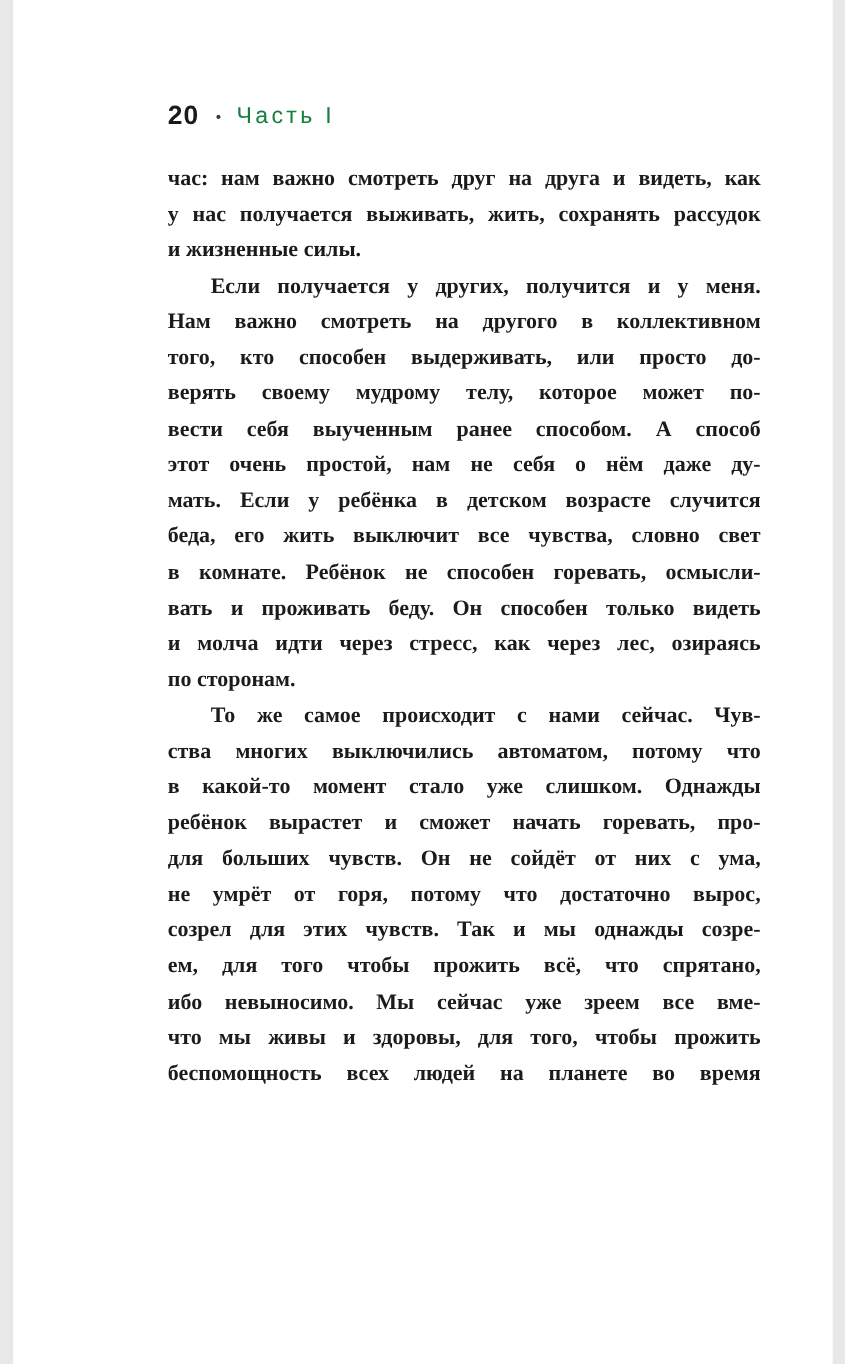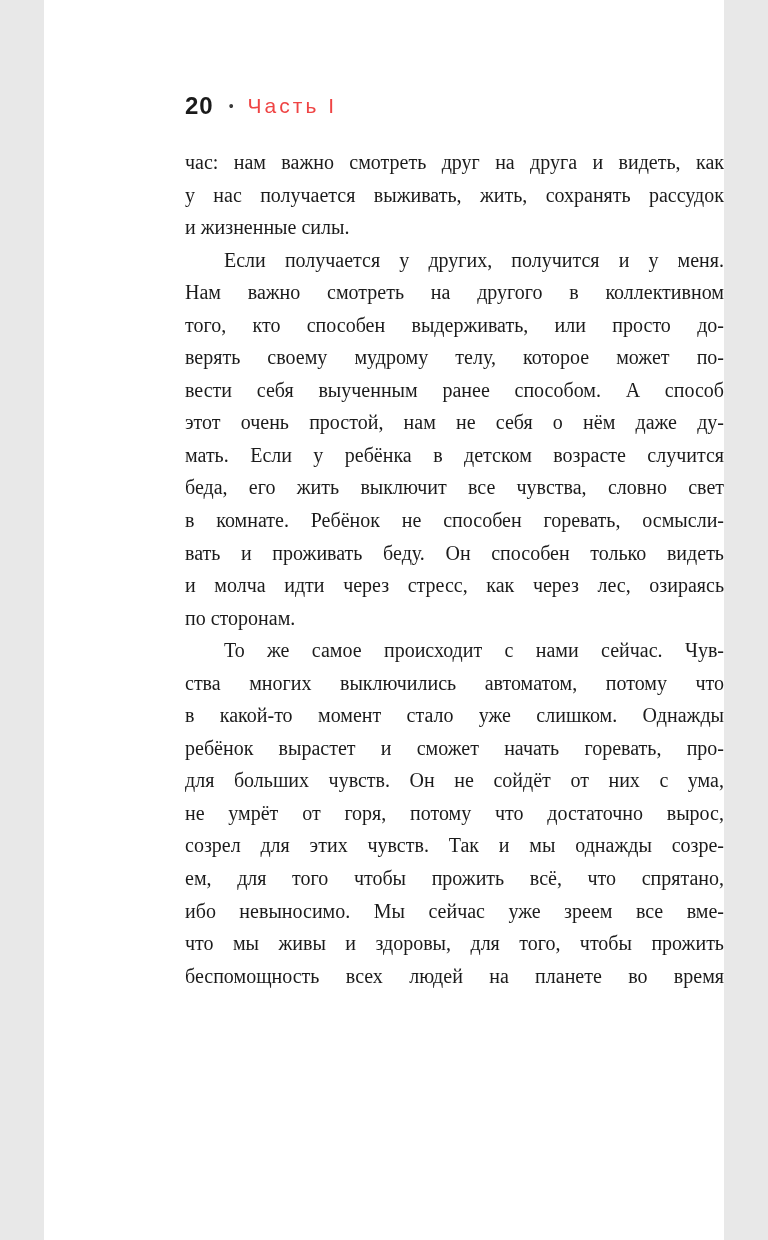--- a/index.html
+++ b/index.html
@@ -2,21 +2,21 @@
 <html><head>
 <meta charset="utf-8">
 <style>
   html, body {
     margin: 0;
     padding: 0;
     background: #e8e8e8;
   }
   .page {
     position: relative;
-    width: 680px;
+    width: 745px;
     height: 1240px;
     background: #ffffff;
     font-family: "Liberation Serif", serif;
     color: #1b1b1b;
     overflow: hidden;
     margin: 0 auto;
   }
   .running-header {
     position: absolute;
     left: 141px;
@@ -34,32 +34,33 @@
   }
   .header-separator {
     font-size: 14px;
     color: #3a3a3a;
     margin: 0 14px 0 15px;
   }
   .section-title {
     font-size: 21px;
     font-weight: 400;
     letter-spacing: 3px;
-    color: #ef4444;
+    color: #15803d;
   }
   .text-block {
     position: absolute;
     left: 141px;
     top: 146px;
     width: 539px;
     font-size: 20px;
     line-height: 32.55px;
   }
   .paragraph {
     margin: 0;
+    font-weight: bold;
   }
   .line {
     text-align: justify;
     text-align-last: justify;
   }
   .line.line-paragraph-end {
     text-align-last: left;
   }
   .line.indent {
     text-indent: 39px;

